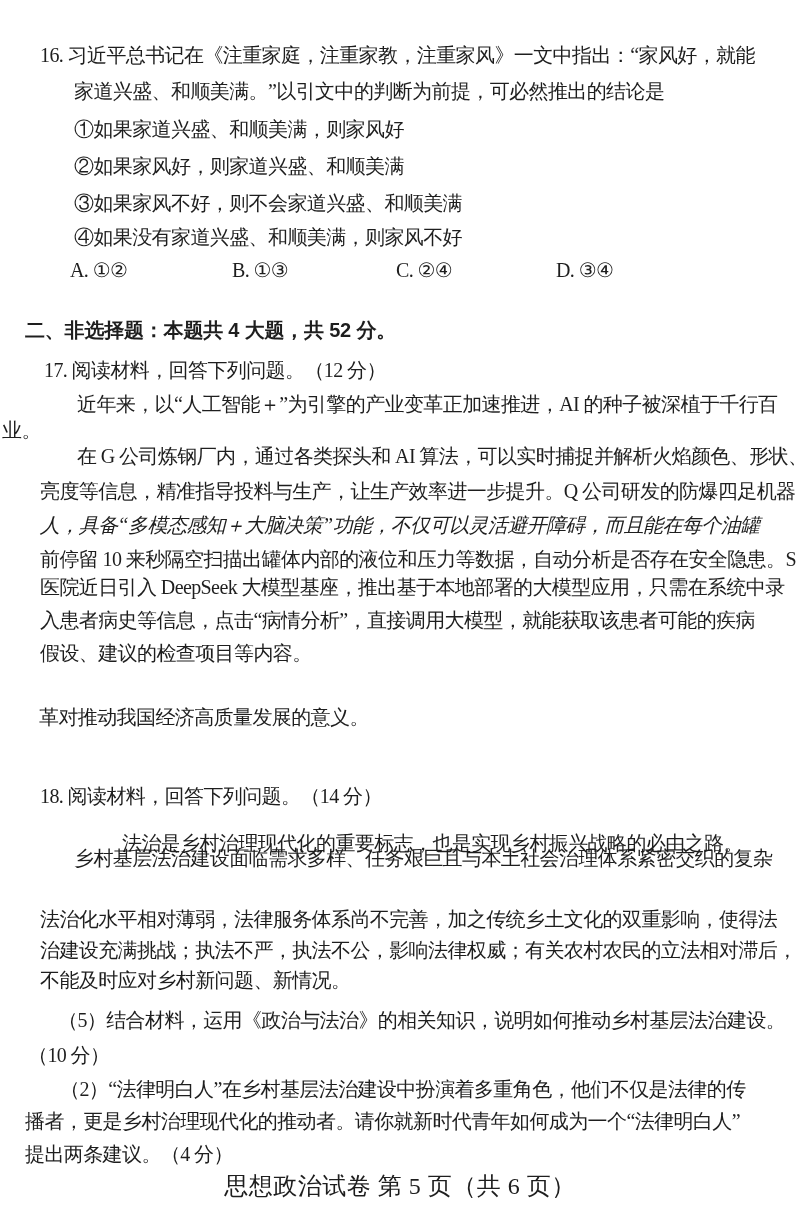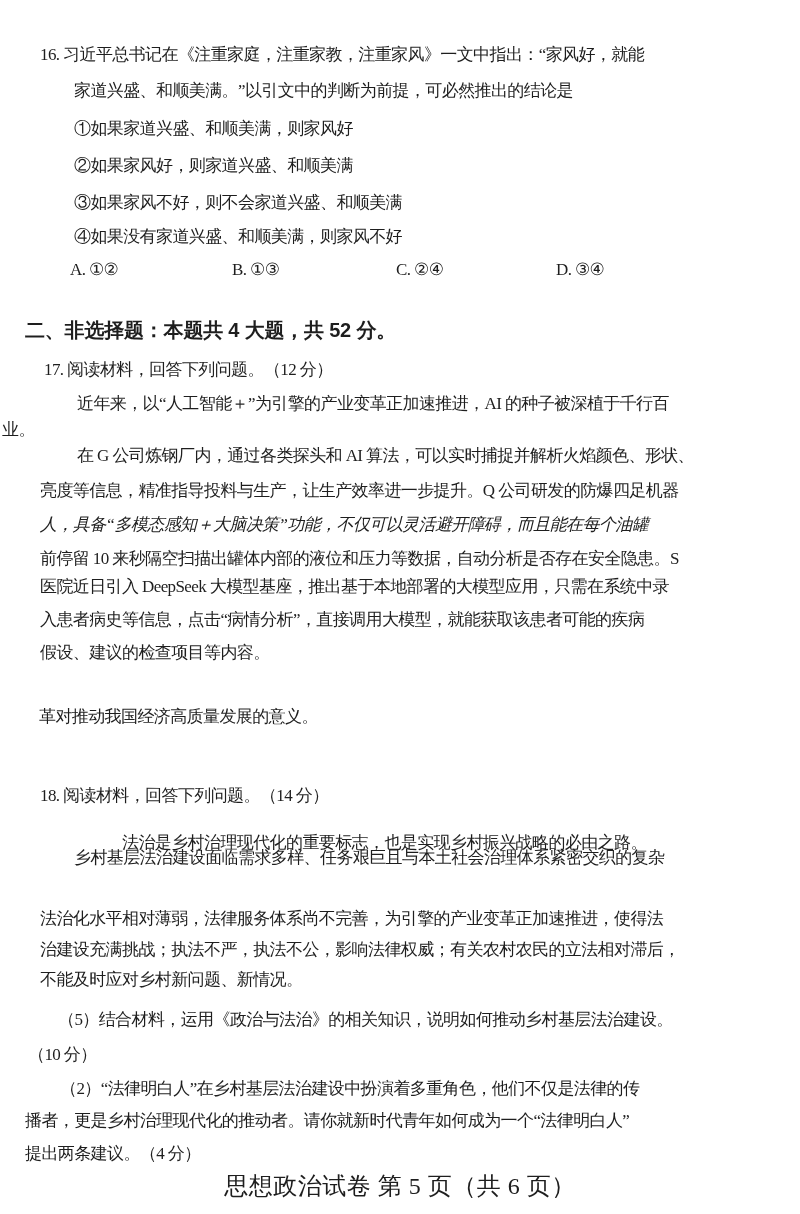--- a/index.html
+++ b/index.html
@@ -7,21 +7,21 @@
     position:relative;
     width:800px;height:1214px;
     background:#ffffff;
     color:#1e1e1e;
     font-family:"Liberation Serif", serif;
     overflow:hidden;
     margin:0 auto;
   }
   .ln{
     position:absolute;
-    font-size:17px;
+    font-size:20px;
     line-height:22px;
     letter-spacing:-0.6px;
     white-space:nowrap;
   }
   .sec-title{
     font-family:"Liberation Sans", sans-serif;
     font-weight:bold;
     font-size:20px;
     letter-spacing:-0.2px;
   }
@@ -61,21 +61,21 @@
   <div class="ln" style="top:514px;left:40px;font-style:italic;">人，具备“多模态感知＋大脑决策”功能，不仅可以灵活避开障碍，而且能在每个油罐</div>
   <div class="ln" style="top:548px;left:40px;">前停留 10 来秒隔空扫描出罐体内部的液位和压力等数据，自动分析是否存在安全隐患。S</div>
   <div class="ln" style="top:576px;left:40px;">医院近日引入 DeepSeek 大模型基座，推出基于本地部署的大模型应用，只需在系统中录</div>
   <div class="ln" style="top:609px;left:40px;">入患者病史等信息，点击“病情分析”，直接调用大模型，就能获取该患者可能的疾病</div>
   <div class="ln" style="top:642px;left:40px;">假设、建议的检查项目等内容。</div>
   <div class="ln" style="top:706px;left:39px;">革对推动我国经济高质量发展的意义。</div>
 
   <div class="ln" style="top:785px;left:40px;">18. 阅读材料，回答下列问题。（14 分）</div>
   <div class="ln" style="top:832px;left:74px;margin-left:48px;">法治是乡村治理现代化的重要标志，也是实现乡村振兴战略的必由之路。</div>
   <div class="ln" style="top:847px;left:74px;">乡村基层法治建设面临需求多样、任务艰巨且与本土社会治理体系紧密交织的复杂</div>
-  <div class="ln" style="top:908px;left:40px;">法治化水平相对薄弱，法律服务体系尚不完善，为引擎的产业变革正加速推进，使得法</div>
+  <div class="ln" style="top:908px;left:40px;">法治化水平相对薄弱，法律服务体系尚不完善，加之传统乡土文化的双重影响，使得法</div>
   <div class="ln" style="top:939px;left:40px;text-align:center;">治建设充满挑战；执法不严，执法不公，影响法律权威；有关农村农民的立法相对滞后，</div>
   <div class="ln" style="top:969px;left:40px;">不能及时应对乡村新问题、新情况。</div>
   <div class="ln" style="top:1009px;left:58px;">（5）结合材料，运用《政治与法治》的相关知识，说明如何推动乡村基层法治建设。</div>
   <div class="ln" style="top:1044px;left:28px;">（10 分）</div>
   <div class="ln" style="top:1078px;left:60px;">（2）“法律明白人”在乡村基层法治建设中扮演着多重角色，他们不仅是法律的传</div>
   <div class="ln" style="top:1110px;left:25px;">播者，更是乡村治理现代化的推动者。请你就新时代青年如何成为一个“法律明白人”</div>
   <div class="ln" style="top:1143px;left:25px;">提出两条建议。（4 分）</div>
 
   <div class="footer">思想政治试卷 第 5 页（共 6 页）</div>
 

